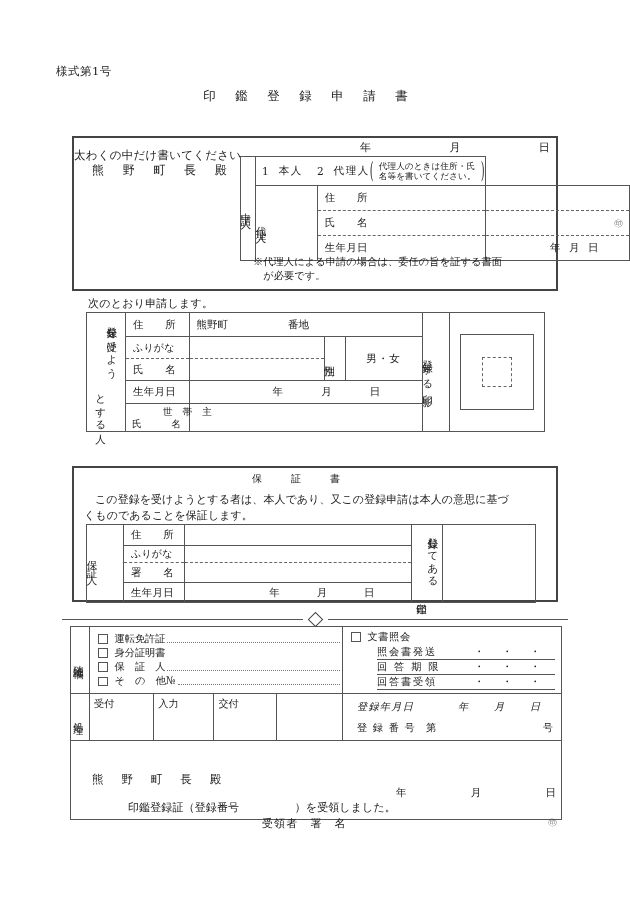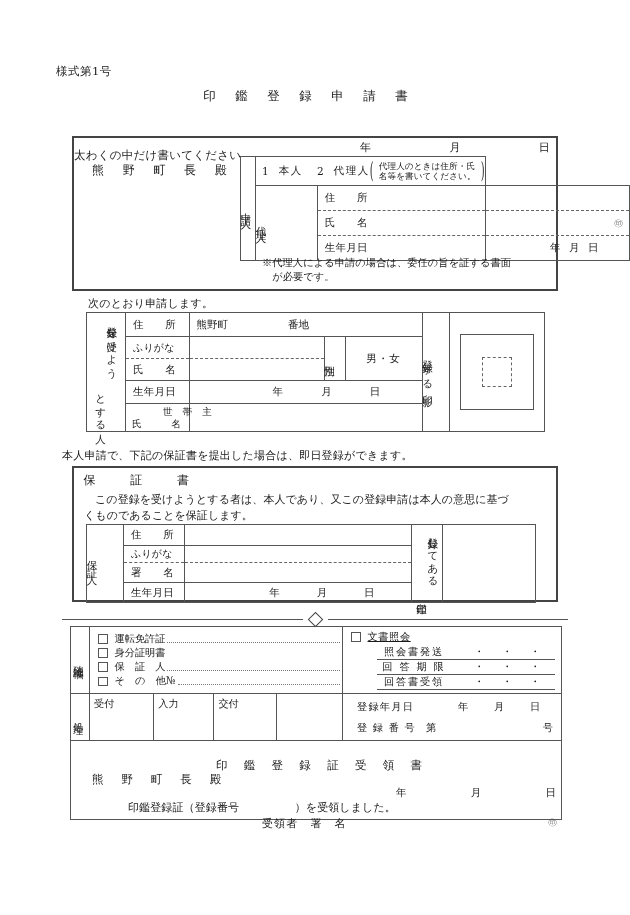--- a/index.html
+++ b/index.html
@@ -102,24 +102,25 @@
     position: absolute;
     top: 50%;
     transform: translateY(-50%) scaleY(2.25);
     font-size: 10px;
     color: #333;
   }
   .proxy-note::before { content: "("; left: 0px; }
   .proxy-note::after  { content: ")"; right: 0px; }
 
   #proxy-warning {
-    left: 262px; top: 256px;
+    left: 253px; top: 256px;
     font-size: 10.2px;
     line-height: 1.35;
     letter-spacing: 0.01em;
+    font-family: Liberation Mono, monospace;
   }
   #proxy-warning .indent { padding-left: 1em; display: block; }
 
   
   #apply-as-follows {
     left: 88px; top: 296px;
     font-size: 11px;
     letter-spacing: 0.02em;
   }
 
@@ -191,21 +192,22 @@
   }
   #guarantee-frame {
     left: 72px; top: 466px;
     width: 486px; height: 136px;
     border: 2px solid #444;
     box-sizing: border-box;
   }
   #guarantee-title {
     left: 72px; top: 472px;
     width: 448px;
-    font-size: 12px;
+    text-align: center;
+    font-size: 10px;
     letter-spacing: 0.95em;
     text-indent: 0.95em;
   }
   #guarantee-body {
     left: 84px; top: 492px;
     width: 462px;
     font-size: 11px;
     line-height: 1.45;
     letter-spacing: 0.005em;
   }
@@ -290,21 +292,21 @@
   .inquiry-row {
     display: flex;
     align-items: flex-end;
     border-bottom: 1px solid #555;
     margin-left: 26px;
     padding-bottom: 0px;
   }
   .inquiry-row .nm {
     width: 74px;
     letter-spacing: 0.18em;
-    text-align: center;
+    text-align: left;
   }
   .inquiry-row .dots {
     flex: 1;
     display: flex;
     justify-content: space-around;
     padding: 0 6px 0 14px;
   }
   .proc-head { padding: 3px 0 0 4px; font-size: 10.2px; }
   .reg-line {
     display: flex;
@@ -493,21 +495,20 @@
         <div style="font-size:9.6px;line-height:1.18;padding:0 6px;">
           <div class="label-spread" style="padding:0;margin-left:31px;">世　帯　主</div>
           <div class="label-spread" style="padding:0;">氏　　　名</div>
         </div>
       </td>
       <td colspan="3"></td>
     </tr>
   </tbody>
     </table>
 
-  <div class="abs jtext" id="instant-reg-note">本人申請で、下記の保証書を提出した場合は、即日登録ができます。</div>
   <div class="abs" id="guarantee-frame"></div>
   <div class="abs jtext" id="guarantee-title">保　証　書</div>
   <div class="abs jtext" id="guarantee-body">
     <div class="ln1">この登録を受けようとする者は、本人であり、又この登録申請は本人の意思に基づ</div>
     <div>くものであることを保証します。</div>
   </div>
 
   <table class="abs" id="guarantor-table">
     <tbody>
         <tr>
@@ -585,21 +586,21 @@
             <span class="chk"></span>
             <span class="chk-label">そ　の　他№</span>
             <span class="dotfill"></span>
           </div>
         </div>
       </td>
       <td colspan="2" style="width:218px;">
         <div class="inquiry-block">
           <div class="check-row" style="margin-bottom:1px;">
             <span class="chk"></span>
-            <span class="chk-label" style="letter-spacing:0.06em;text-decoration:underline;">文書照会</span>
+            <span class="chk-label" style="letter-spacing:0.06em;">文書照会</span>
           </div>
           <div class="inquiry-row">
             <span class="nm">照会書発送</span>
             <span class="dots">
               <span>・</span>
               <span>・</span>
               <span>・</span>
             </span>
           </div>
           <div class="inquiry-row">
@@ -630,21 +631,21 @@
       </td>
       <td style="width:56px;vertical-align:top;">
         <div class="proc-head">入力</div>
       </td>
       <td style="width:58px;vertical-align:top;">
         <div class="proc-head">交付</div>
       </td>
       <td style="width:62px;"></td>
       <td colspan="2" style="width:218px;">
         <div>
-          <div class="reg-line" style="padding-bottom:7px;">
+          <div class="reg-line" style="padding-bottom:7px;font-style:italic;">
             <span class="nm">登録年月日</span>
             <span class="sp"></span>
             <span class="d">年</span>
             <span class="d">月</span>
             <span class="d">日</span>
           </div>
           <div class="reg-line">
             <span class="nm">登 録 番 号</span>
             <span style="padding-left:10px;">第</span>
             <span class="sp"></span>
@@ -652,21 +653,20 @@
           </div>
         </div>
       </td>
     </tr>
     <tr>
       <td colspan="7" style="height:78px;vertical-align:top;"></td>
     </tr>
   </tbody>
     </table>
 
-  <div class="abs jtext" id="receipt-title">印 鑑 登 録 証 受 領 書</div>
   <div class="abs jtext" id="mayor-address-2">熊 野 町 長 殿</div>
   <div class="abs jtext" id="receipt-date">
     <span>年</span>
     <span>月</span>
     <span>日</span>
   </div>
   <div class="abs jtext" id="receipt-body">印鑑登録証（登録番号　　　　　）を受領しました。</div>
   <div class="abs jtext" id="receipt-sign">受領者　署　名</div>
   <div class="abs jtext" id="receipt-stamp">㊞</div>
 

